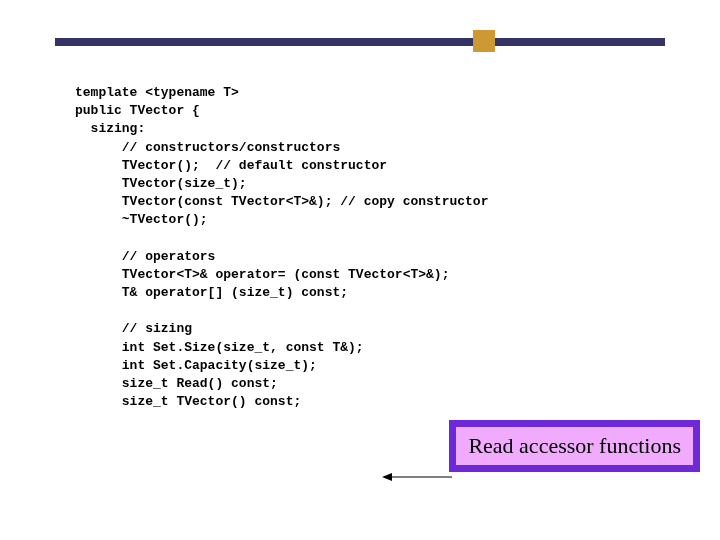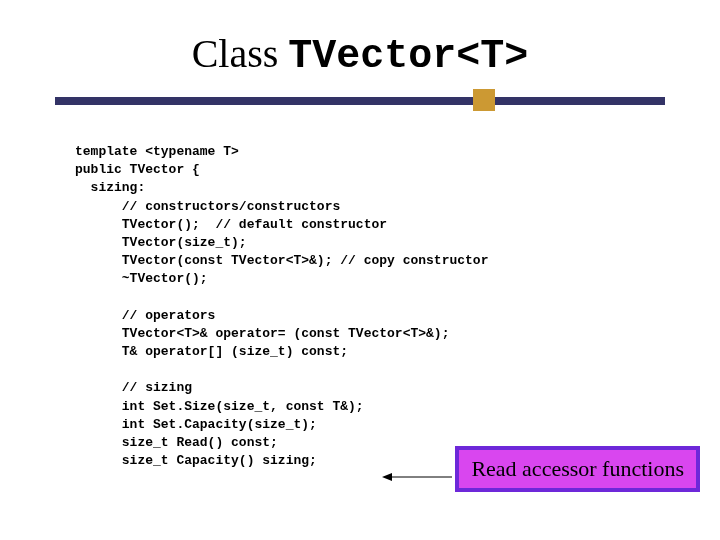--- a/index.html
+++ b/index.html
@@ -55,45 +55,42 @@
     font-size: 13px;
     line-height: 1.4;
     white-space: pre;
     color: #000;
     margin-left: 20px;
     position: relative;
   }
   .callout {
     position: absolute;
     right: 20px;
-    bottom: 48px;
-    border: 4px solid #6d28d9;
+    bottom: 68px;
+    border: 7px solid #6d28d9;
     padding: 6px 12px;
     font-family: Georgia, 'Times New Roman', serif;
     font-size: 22px;
     font-weight: normal;
-    background: #d946ef;
+    background: #f0abfc;
   }
   .arrow {
     position: absolute;
     right: 268px;
     bottom: 68px;
     width: 70px;
     height: 1px;
   }
   .arrow svg { display: block; }
 </style>
 </head>
 <body>
 
 <div class="slide">
 
-  <h1 class="title">
-    <span>Class </span><span class="mono">TVector&lt;T&gt;</span>
-  </h1>
 
   <div class="rule-wrap">
     <div class="rule"></div>
     <div class="rule-square"></div>
   </div>
 
   <pre class="code"><span>template &lt;typename T&gt;</span>
 <span>public TVector {</span>
 <span>  sizing:</span>
 <span>      // constructors/constructors</span>
@@ -103,21 +100,21 @@
 <span>      ~TVector();</span>
 <span></span>
 <span>      // operators</span>
 <span>      TVector&lt;T&gt;&amp; operator= (const TVector&lt;T&gt;&amp;);</span>
 <span>      T&amp; operator[] (size_t) const;</span>
 <span></span>
 <span>      // sizing</span>
 <span>      int Set.Size(size_t, const T&amp;);</span>
 <span>      int Set.Capacity(size_t);</span>
 <span>      size_t Read() const;</span>
-<span>      size_t Capacity() sizing;</span></pre>
+<span>      size_t TVector() const;</span></pre>
 
   <div class="arrow">
     <svg width="70" height="12" viewBox="0 0 70 12">
       <line x1="8" y1="6" x2="70" y2="6" stroke="#000" stroke-width="1"></line>
       <polygon points="0,6 10,2 10,10" fill="#000"></polygon>
     </svg>
   </div>
 
   <div class="callout">
     <span>Read accessor functions</span>

